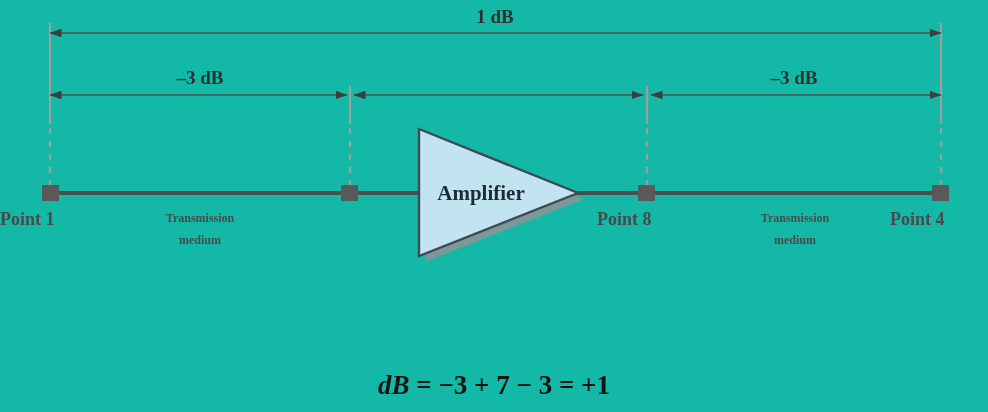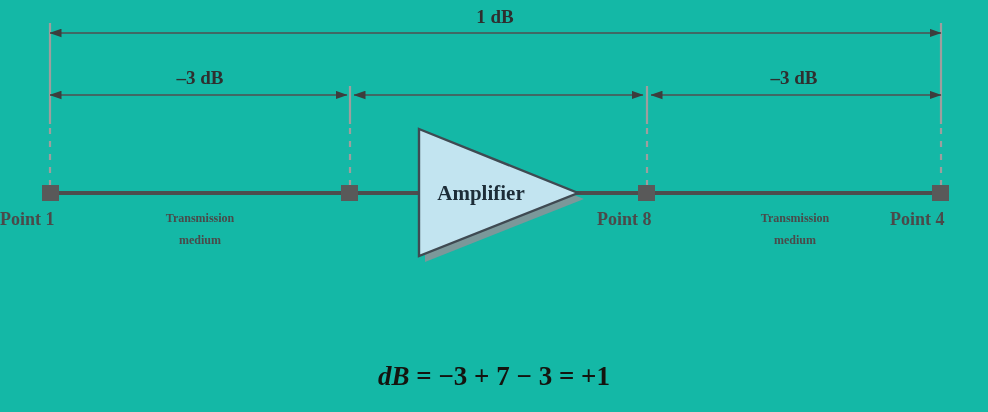--- a/index.html
+++ b/index.html
@@ -47,21 +47,21 @@
   }
   .amp-label {
     font-size: 21px;
     color: #1d2d38;
     text-align: center;
   }
   .equation {
     position: absolute;
     width: 988px;
     left: 0;
-    top: 361px;
+    top: 370px;
     text-align: center;
     font-size: 27px;
     color: #14140f;
     font-family: "Liberation Serif", "DejaVu Serif", serif;
   }
   .equation .it {
     font-style: italic;
   }
   .equation .op {
     font-style: normal;

